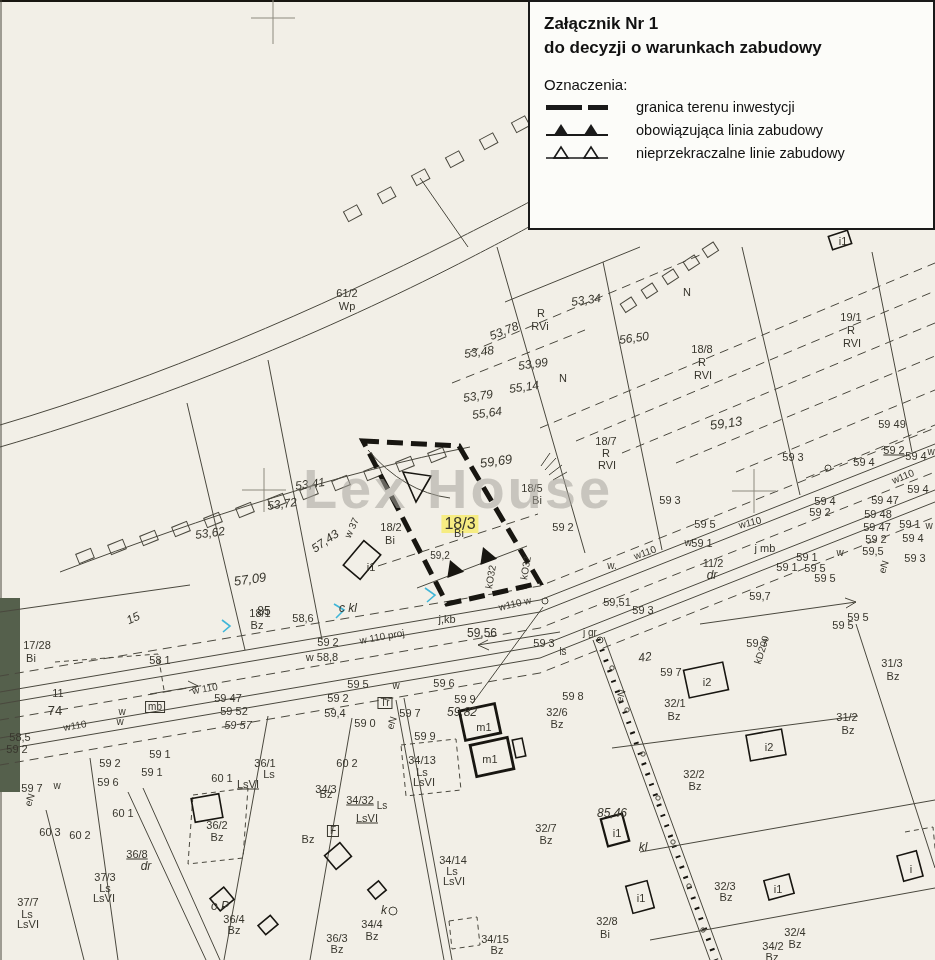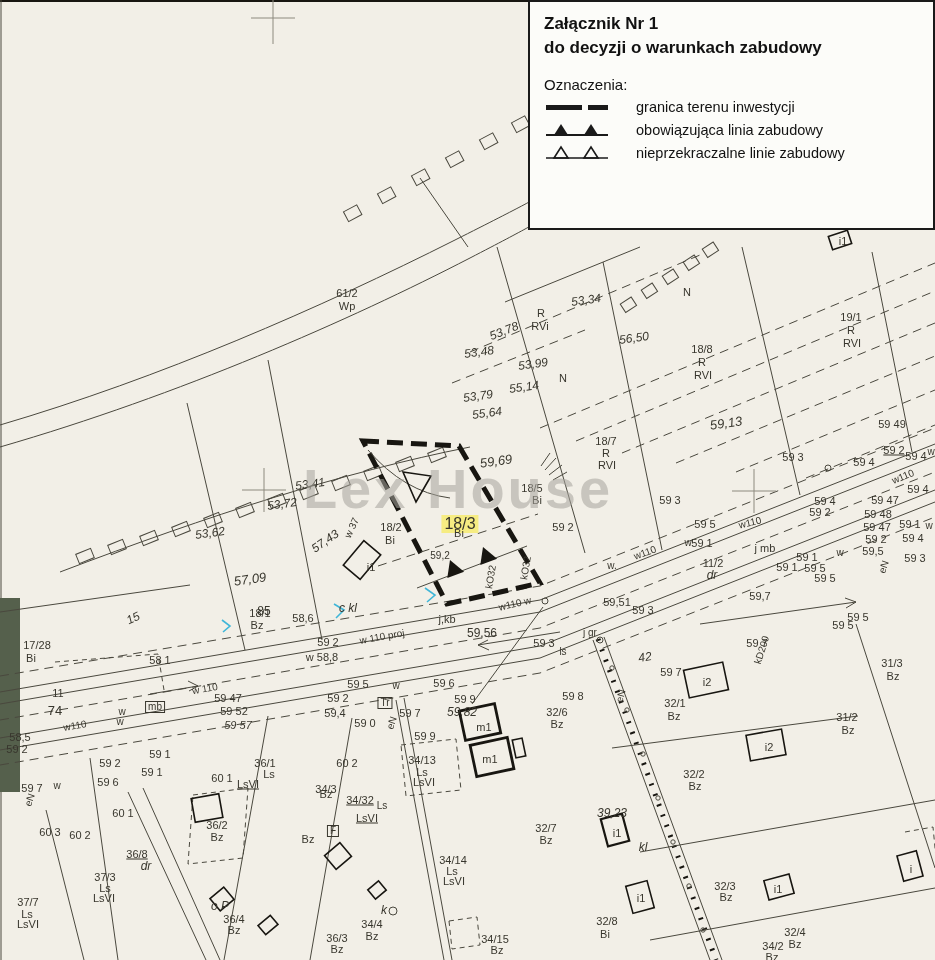--- a/index.html
+++ b/index.html
@@ -407,21 +407,21 @@
     <span class="lbl p" style="left: 695px; top: 786px; transform: translate(-50%, -50%);">Bz</span>
     <span class="lbl p" style="left: 707px; top: 682px; transform: translate(-50%, -50%);">i2</span>
     <span class="lbl p" style="left: 769px; top: 747px; transform: translate(-50%, -50%);">i2</span>
     <span class="lbl p" style="left: 671px; top: 672px; transform: translate(-50%, -50%);">59 7</span>
     <span class="lbl p" style="left: 757px; top: 643px; transform: translate(-50%, -50%);">59 7</span>
     <span class="lbl p" style="left: 843px; top: 625px; transform: translate(-50%, -50%);">59 5</span>
     <span class="lbl p" style="left: 892px; top: 663px; transform: translate(-50%, -50%);">31/3</span>
     <span class="lbl p" style="left: 893px; top: 676px; transform: translate(-50%, -50%);">Bz</span>
     <span class="lbl p" style="left: 847px; top: 717px; transform: translate(-50%, -50%);">31/2</span>
     <span class="lbl p" style="left: 848px; top: 730px; transform: translate(-50%, -50%);">Bz</span>
-    <span class="lbl e" style="left: 612px; top: 813px; transform: translate(-50%, -50%);">39,23</span>
+    <span class="lbl e" style="left: 612px; top: 813px; transform: translate(-50%, -50%);">85,46</span>
     <span class="lbl p" style="left: 617px; top: 833px; transform: translate(-50%, -50%);">i1</span>
     <span class="lbl e" style="left: 643px; top: 847px; transform: translate(-50%, -50%);">kl</span>
     <span class="lbl p" style="left: 725px; top: 886px; transform: translate(-50%, -50%);">32/3</span>
     <span class="lbl p" style="left: 726px; top: 897px; transform: translate(-50%, -50%);">Bz</span>
     <span class="lbl p" style="left: 778px; top: 889px; transform: translate(-50%, -50%);">i1</span>
     <span class="lbl p" style="left: 641px; top: 898px; transform: translate(-50%, -50%);">i1</span>
     <span class="lbl p" style="left: 607px; top: 921px; transform: translate(-50%, -50%);">32/8</span>
     <span class="lbl p" style="left: 605px; top: 934px; transform: translate(-50%, -50%);">Bi</span>
     <span class="lbl p" style="left: 795px; top: 932px; transform: translate(-50%, -50%);">32/4</span>
     <span class="lbl p" style="left: 795px; top: 944px; transform: translate(-50%, -50%);">Bz</span>

